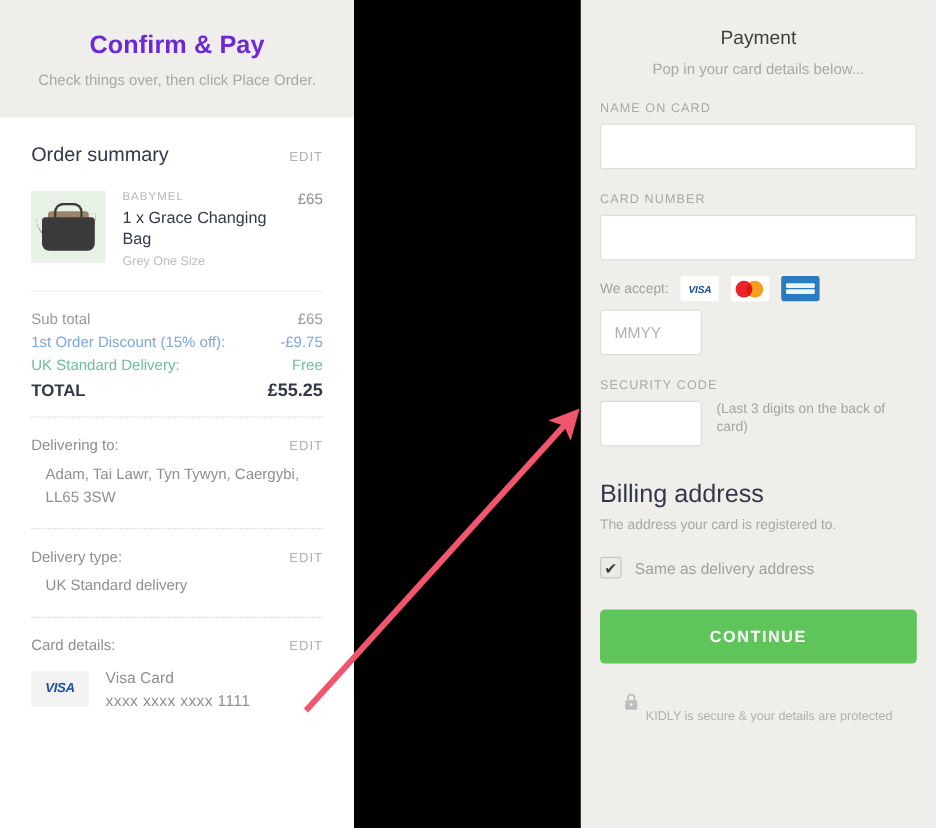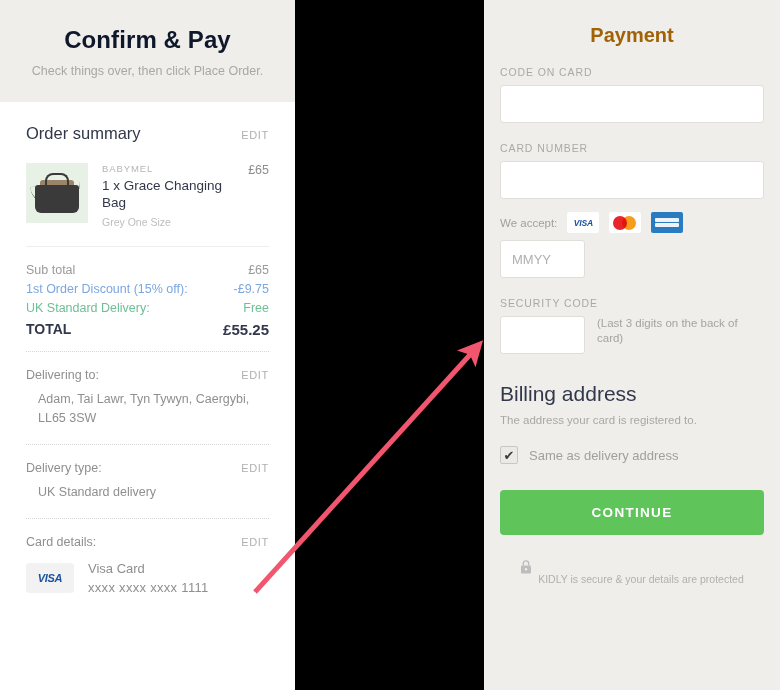--- a/index.html
+++ b/index.html
@@ -15,21 +15,21 @@
   #left-panel {
     position: absolute; left: 0; top: 0; width: 295px; height: 690px;
     background: #ffffff; overflow: hidden;
   }
   #confirm-header {
     background: #efeeea;
     padding: 26px 20px 24px 20px;
     text-align: center;
   }
   #confirm-title {
-    font-size: 24px; font-weight: bold; color: #0f172a; letter-spacing: .1px;
+    font-size: 21px; font-weight: bold; color: #6d28d9; letter-spacing: .1px;
   }
   #confirm-sub {
     margin-top: 10px; font-size: 12.5px; color: #a8a8a8;
   }
   .lp-body { padding: 0 26px; }
   .sec-head {
     display: flex; align-items: baseline; justify-content: space-between;
     padding-top: 22px;
   }
   .sec-title-lg { font-size: 16.5px; color: #32384a; font-weight: normal; }
@@ -91,21 +91,21 @@
   #card-text { padding-left: 14px; }
   .card-name { font-size: 13px; color: #8f8f8f; }
   .card-num { font-size: 13px; color: #8f8f8f; margin-top: 4px; letter-spacing: .3px; }
 
   
   #right-panel {
     position: absolute; left: 484px; top: 0; width: 296px; height: 690px;
     background: #efeeea; overflow: hidden; padding: 0 16px;
   }
   #pay-header { text-align: center; padding-top: 24px; }
-  #pay-title { font-size: 20px; font-weight: bold; color: #a16207; }
+  #pay-title { font-size: 16px; font-weight: normal; color: #404040; }
   #pay-sub { margin-top: 9px; font-size: 12.5px; color: #a8a8a8; }
   .field-label {
     font-size: 10.5px; color: #a9a9a9; letter-spacing: .9px; margin-top: 19px;
   }
   .field-label .hint-sm { font-size: 8.5px; letter-spacing: .5px; }
   .text-input {
     display: block; width: 100%; height: 38px; margin-top: 7px;
     background: #fff; border: 1px solid #e0ded9; border-radius: 3px;
     font-family: "Liberation Sans", sans-serif; font-size: 13px;
     color: #555; padding: 0 11px;
@@ -257,23 +257,24 @@
         </div>
       </div>
 
     </div>
   </div>
 
   <div id="right-panel">
 
     <div id="pay-header">
       <div id="pay-title">Payment</div>
-    </div>
-
-    <div class="field-label">CODE ON CARD</div>
+      <div id="pay-sub">Pop in your card details below...</div>
+    </div>
+
+    <div class="field-label">NAME ON CARD</div>
     <input class="text-input" type="text" placeholder="" style="">
 
     <div class="field-label">CARD NUMBER</div>
     <input class="text-input" type="text" placeholder="" style="">
 
     <div id="accept-row">
       <span id="accept-label">We accept:</span>
       <span class="card-logo logo-visa">
           <span>VISA</span>
         </span>

